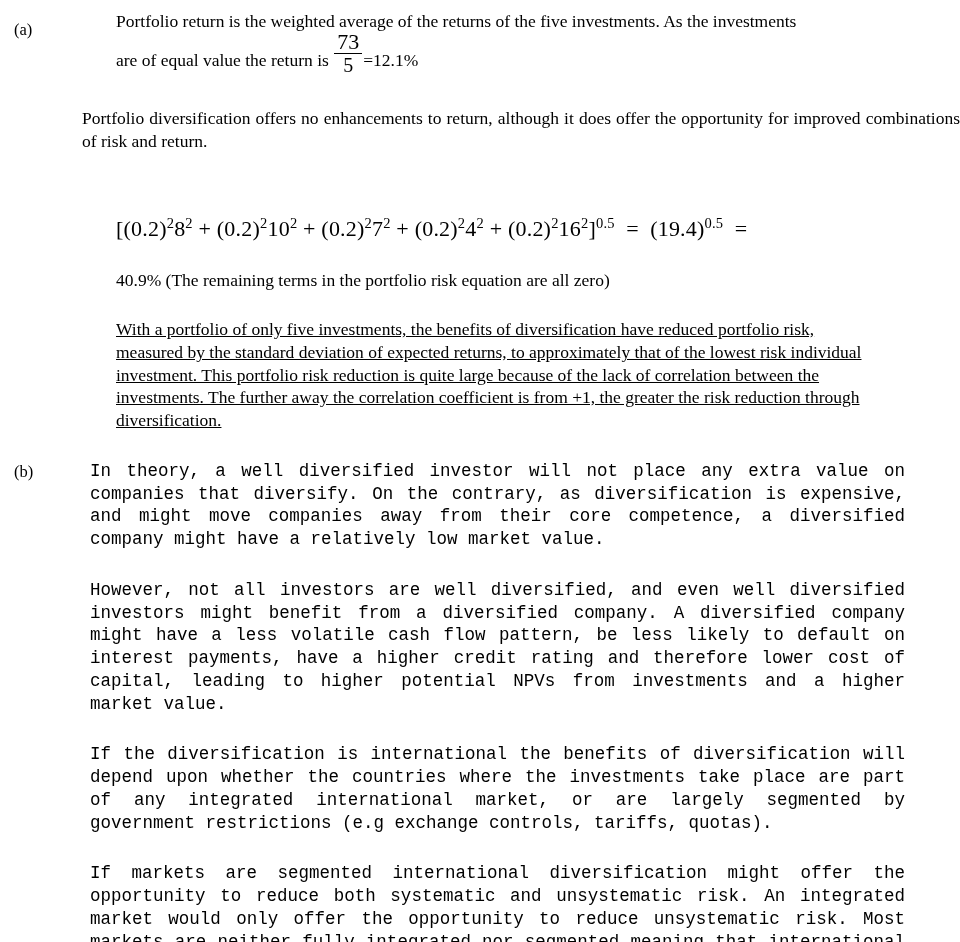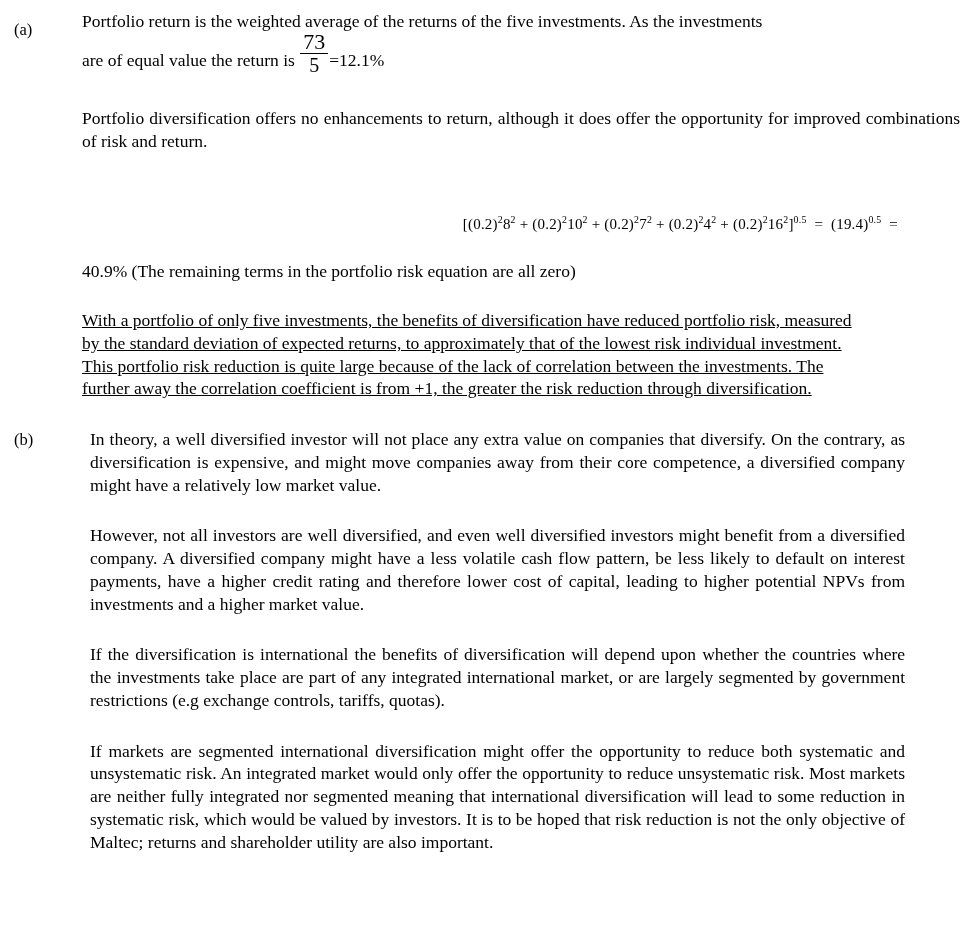--- a/index.html
+++ b/index.html
@@ -35,32 +35,33 @@
     line-height: 1.25;
   }
 
   .body-a {
     margin-left: 82px;
     font-size: 17.5px;
     line-height: 1.3;
     text-align: justify;
   }
   .body-a-left {
-    margin-left: 82px;
+    margin-left: 116px;
     margin-right: 62px;
     font-size: 17.5px;
     line-height: 1.3;
     text-align: left;
   }
   .body-b {
     margin-left: 90px;
     margin-right: 55px;
     font-size: 17.5px;
     line-height: 1.3;
     text-align: justify;
+    font-family: Liberation Mono, monospace;
   }
 
   p { margin: 0; }
   .para-gap-lg { height: 28px; }
 
   
   .frac {
     display: inline-block;
     vertical-align: -0.45em;
     text-align: center;
@@ -89,23 +90,22 @@
   }
   .frac-line {
     line-height: 2.2;
   }
   sup {
     font-size: 0.62em;
     vertical-align: super;
     line-height: 0;
   }
   .formula {
-    font-size: 15px;
+    font-size: 22px;
     letter-spacing: 0.2px;
-    text-align: right;
   }
   .formula sup { font-size: 0.66em; }
   .nowrap { white-space: nowrap; }
 </style>
 </head>
 <body>
 
 <div class="page">
 
   <div class="block">

